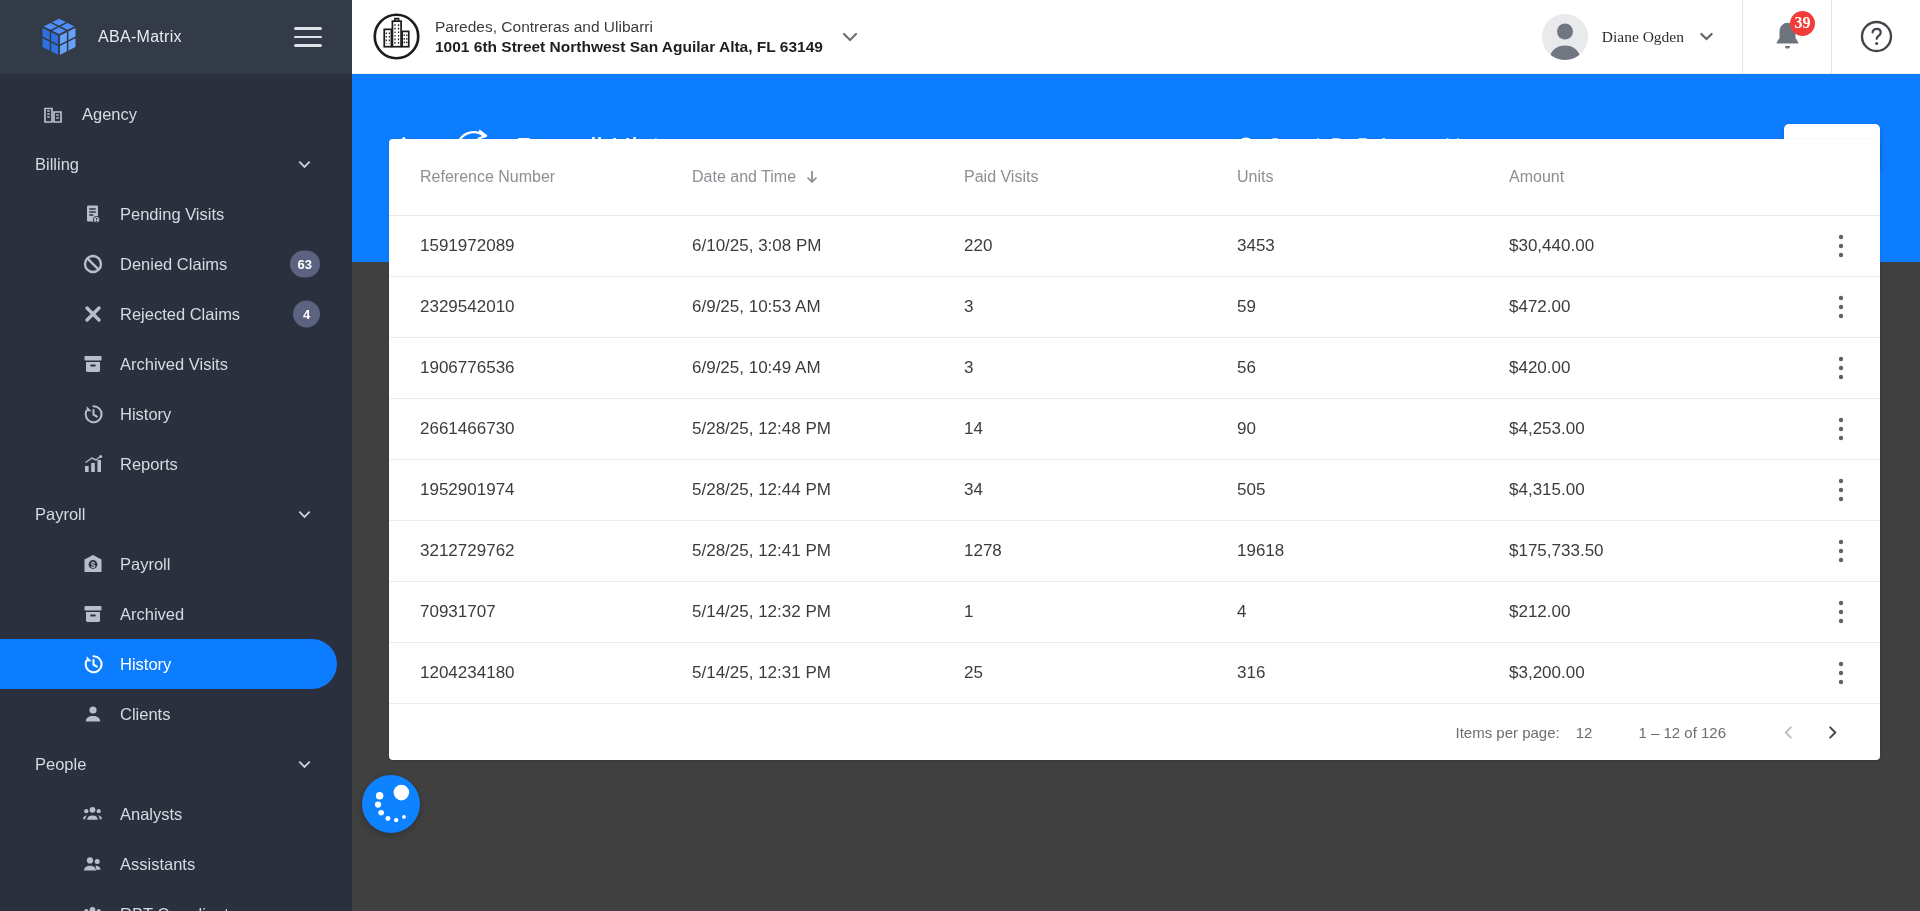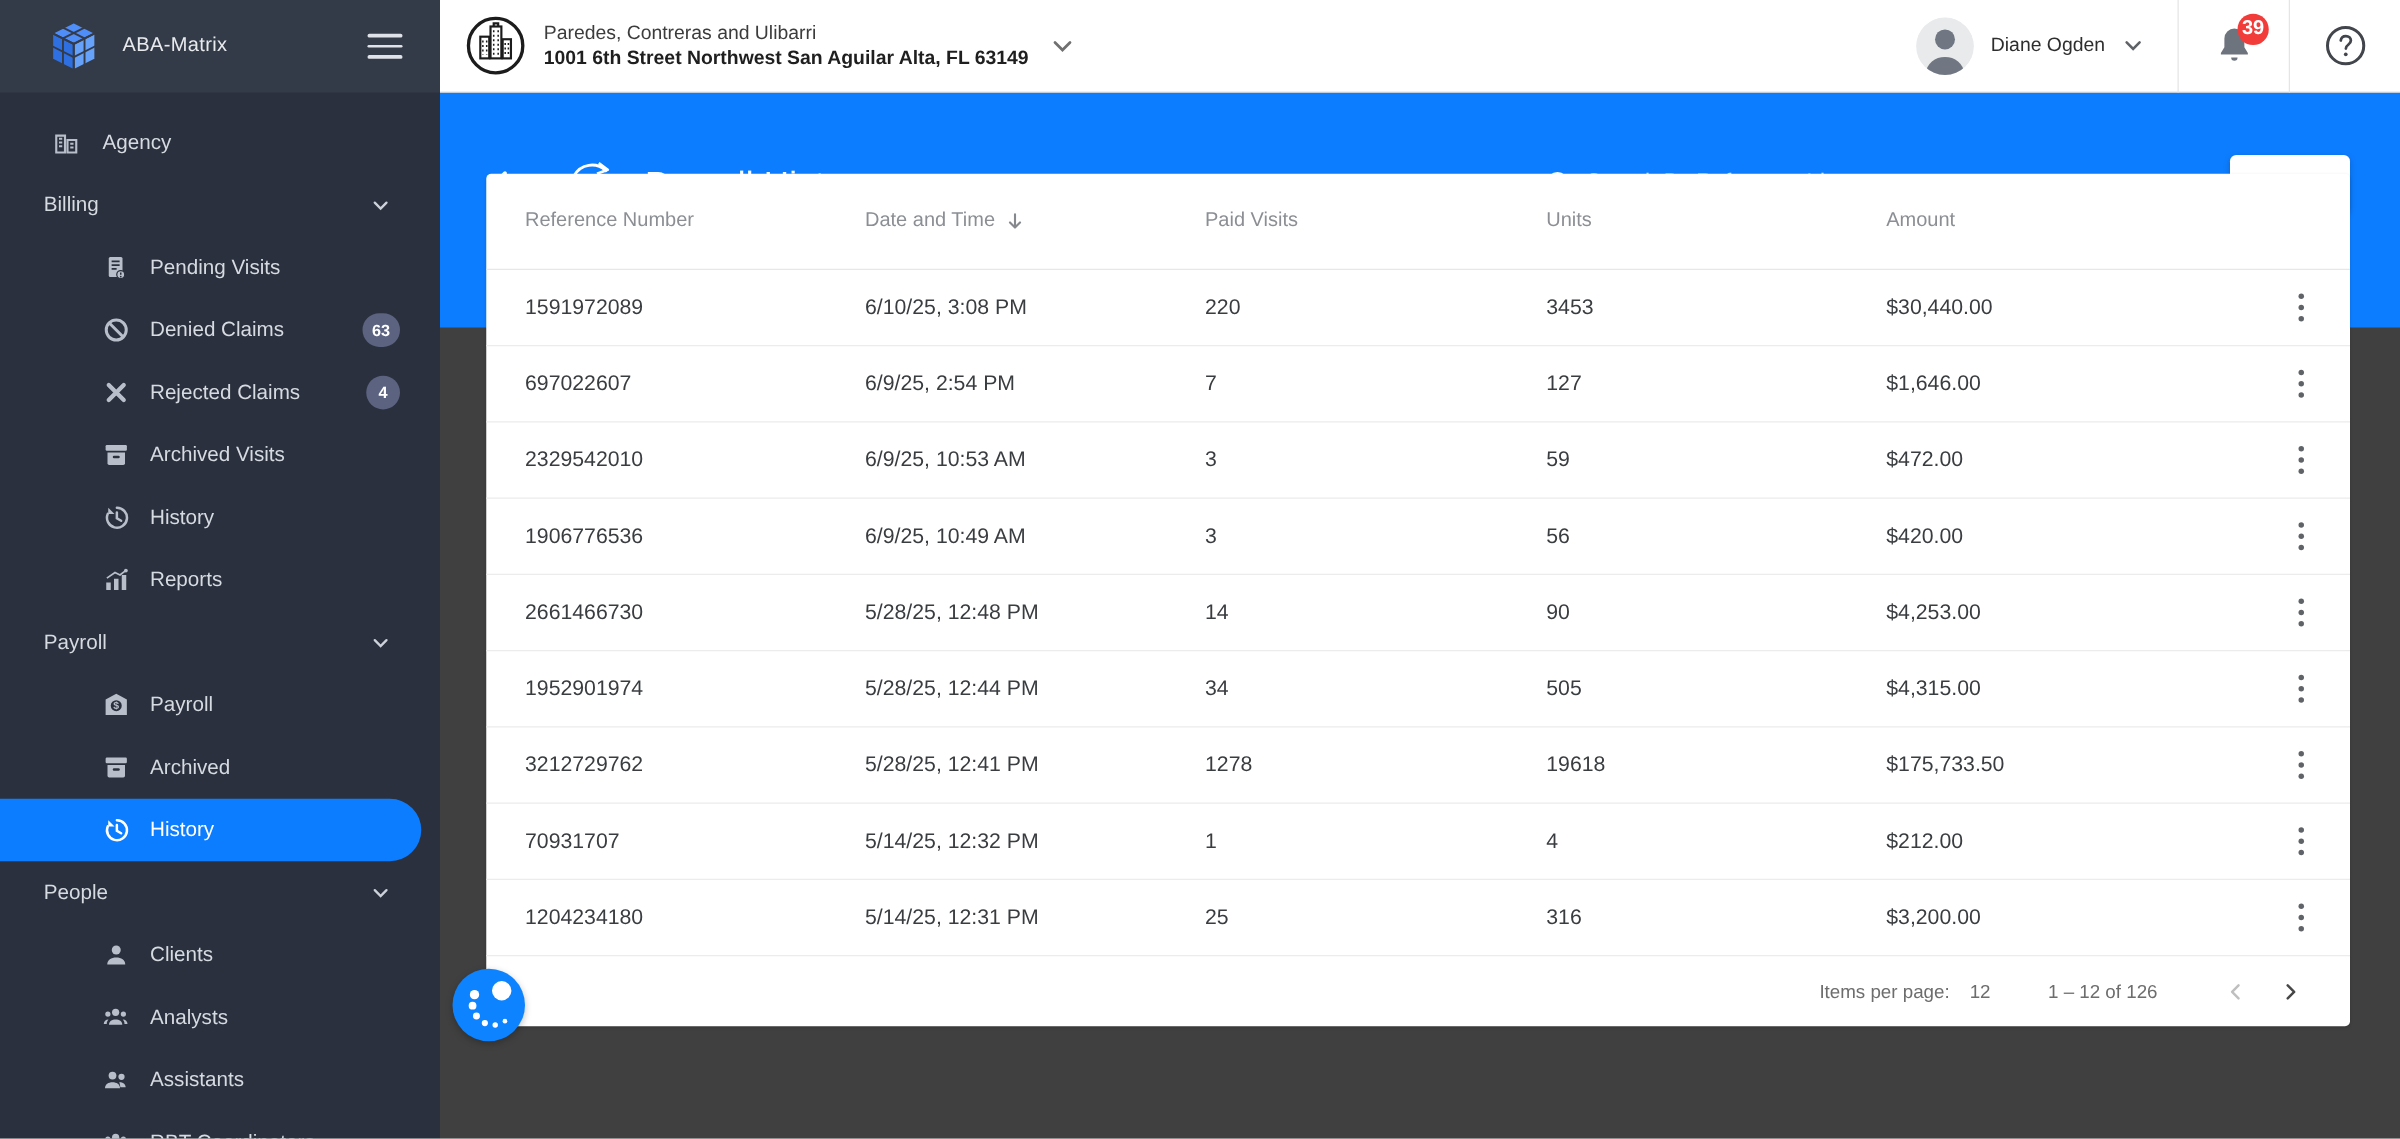--- a/index.html
+++ b/index.html
@@ -34,21 +34,21 @@
   
   .main { position:relative; flex:1; height:911px; background:#404040; }
 
   .topbar { position:relative; height:74px; background:#fff; border-bottom:1px solid #ebebeb; display:flex; align-items:center; z-index:4; }
   .company { display:flex; align-items:center; padding-left:20px; cursor:pointer; }
   .company-logo { width:49px; height:49px; flex:0 0 49px; }
   .company-text { margin-left:14px; line-height:20px; }
   .company-name { font-size:15.5px; color:#3c3c3c; }
   .company-addr { font-size:15.5px; color:#1f1f1f; font-weight:700; }
   .chev-m { width:22px; height:22px; color:#707070; margin-left:16px; }
-  .top-right { margin-left:auto; display:flex; align-items:center; height:74px; }
+  .top-right { margin-left:auto; display:flex; align-items:center; height:74px;font-family:Liberation Serif, serif; }
   .user { display:flex; align-items:center; padding:0 26px 0 10px; cursor:pointer; }
   .avatar { width:46px; height:46px; border-radius:50%; background:#e9eaec; overflow:hidden; }
   .user-name { font-size:15.5px; color:#2e2e2e; margin-left:14px; }
   .vdiv { width:1px; height:74px; background:#e5e5e5; }
   .icon-cell { width:88px; height:74px; display:flex; align-items:center; justify-content:center; position:relative; cursor:pointer; }
   .bell { width:31px; height:33px; color:#6e747e; }
   .notif-badge { position:absolute; top:11px; right:16px; background:#f23c39; color:#fff;
                  font-size:16px; font-weight:700; width:25px; height:25px; border-radius:50%;
                  display:flex; align-items:center; justify-content:center; }
   .help { width:33px; height:33px; color:#42464c; }
@@ -266,35 +266,35 @@
 
       <div class="nav-row nav-sub selected">
         <span class="ic">
             <svg viewBox="0 0 22 22">
               <use href="#i-history"></use>
             </svg>
           </span>
         <span class="lbl">History</span>
       </div>
 
+      <div class="nav-row nav-sub">
+        <span class="ic">
+          <svg viewBox="0 0 22 22">
+              <circle cx="11" cy="7" r="3.6" fill="currentColor"></circle>
+              <path d="M3.8 18.5c0-3.6 3.2-5.5 7.2-5.5s7.2 1.9 7.2 5.5z" fill="currentColor"></path>
+            </svg>
+        </span>
+        <span class="lbl">Clients</span>
+      </div>
+
       <div class="nav-row nav-section">
         <span class="lbl">People</span>
         <svg class="chev-s" viewBox="0 0 16 16">
             <path d="M3 5.5l5 5 5-5" fill="none" stroke="currentColor" stroke-width="2" stroke-linecap="round"></path>
           </svg>
-      </div>
-
-      <div class="nav-row nav-sub">
-        <span class="ic">
-          <svg viewBox="0 0 22 22">
-              <circle cx="11" cy="7" r="3.6" fill="currentColor"></circle>
-              <path d="M3.8 18.5c0-3.6 3.2-5.5 7.2-5.5s7.2 1.9 7.2 5.5z" fill="currentColor"></path>
-            </svg>
-        </span>
-        <span class="lbl">Clients</span>
       </div>
 
       <div class="nav-row nav-sub">
         <span class="ic">
             <svg viewBox="0 0 22 22">
               <use href="#i-people3"></use>
             </svg>
           </span>
         <span class="lbl">Analysts</span>
       </div>
@@ -433,34 +433,20 @@
         <div>$30,440.00</div>
         <div class="kebab">
             <svg viewBox="0 0 6 24">
               <circle cx="3" cy="3" r="2.2" fill="currentColor"></circle>
               <circle cx="3" cy="12" r="2.2" fill="currentColor"></circle>
               <circle cx="3" cy="21" r="2.2" fill="currentColor"></circle>
             </svg>
           </div>
       </div>
 
-      <div class="tgrid trow">
-        <div>697022607</div>
-        <div>6/9/25, 2:54 PM</div>
-        <div>7</div>
-        <div>127</div>
-        <div>$1,646.00</div>
-        <div class="kebab">
-            <svg viewBox="0 0 6 24">
-              <circle cx="3" cy="3" r="2.2" fill="currentColor"></circle>
-              <circle cx="3" cy="12" r="2.2" fill="currentColor"></circle>
-              <circle cx="3" cy="21" r="2.2" fill="currentColor"></circle>
-            </svg>
-          </div>
-      </div>
 
       <div class="tgrid trow">
         <div>2329542010</div>
         <div>6/9/25, 10:53 AM</div>
         <div>3</div>
         <div>59</div>
         <div>$472.00</div>
         <div class="kebab">
             <svg viewBox="0 0 6 24">
               <circle cx="3" cy="3" r="2.2" fill="currentColor"></circle>

